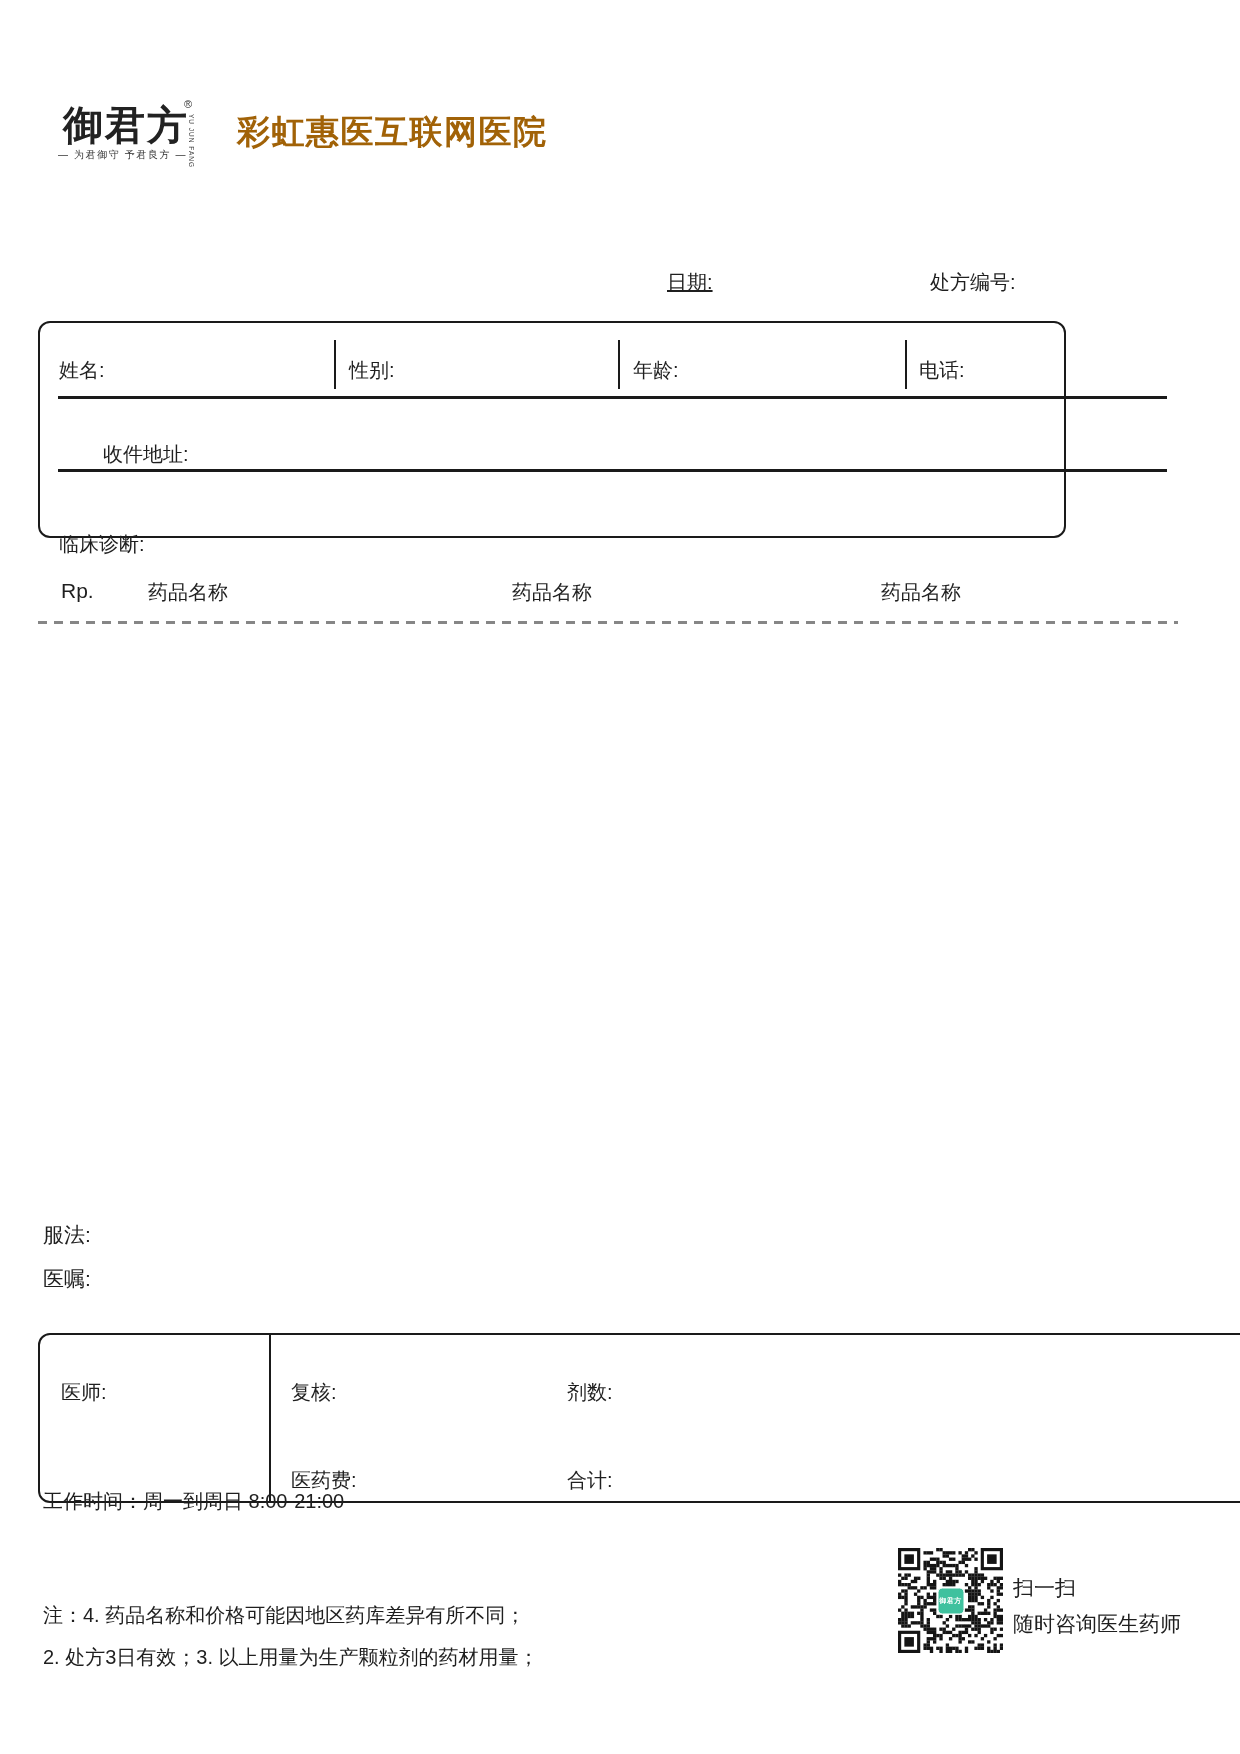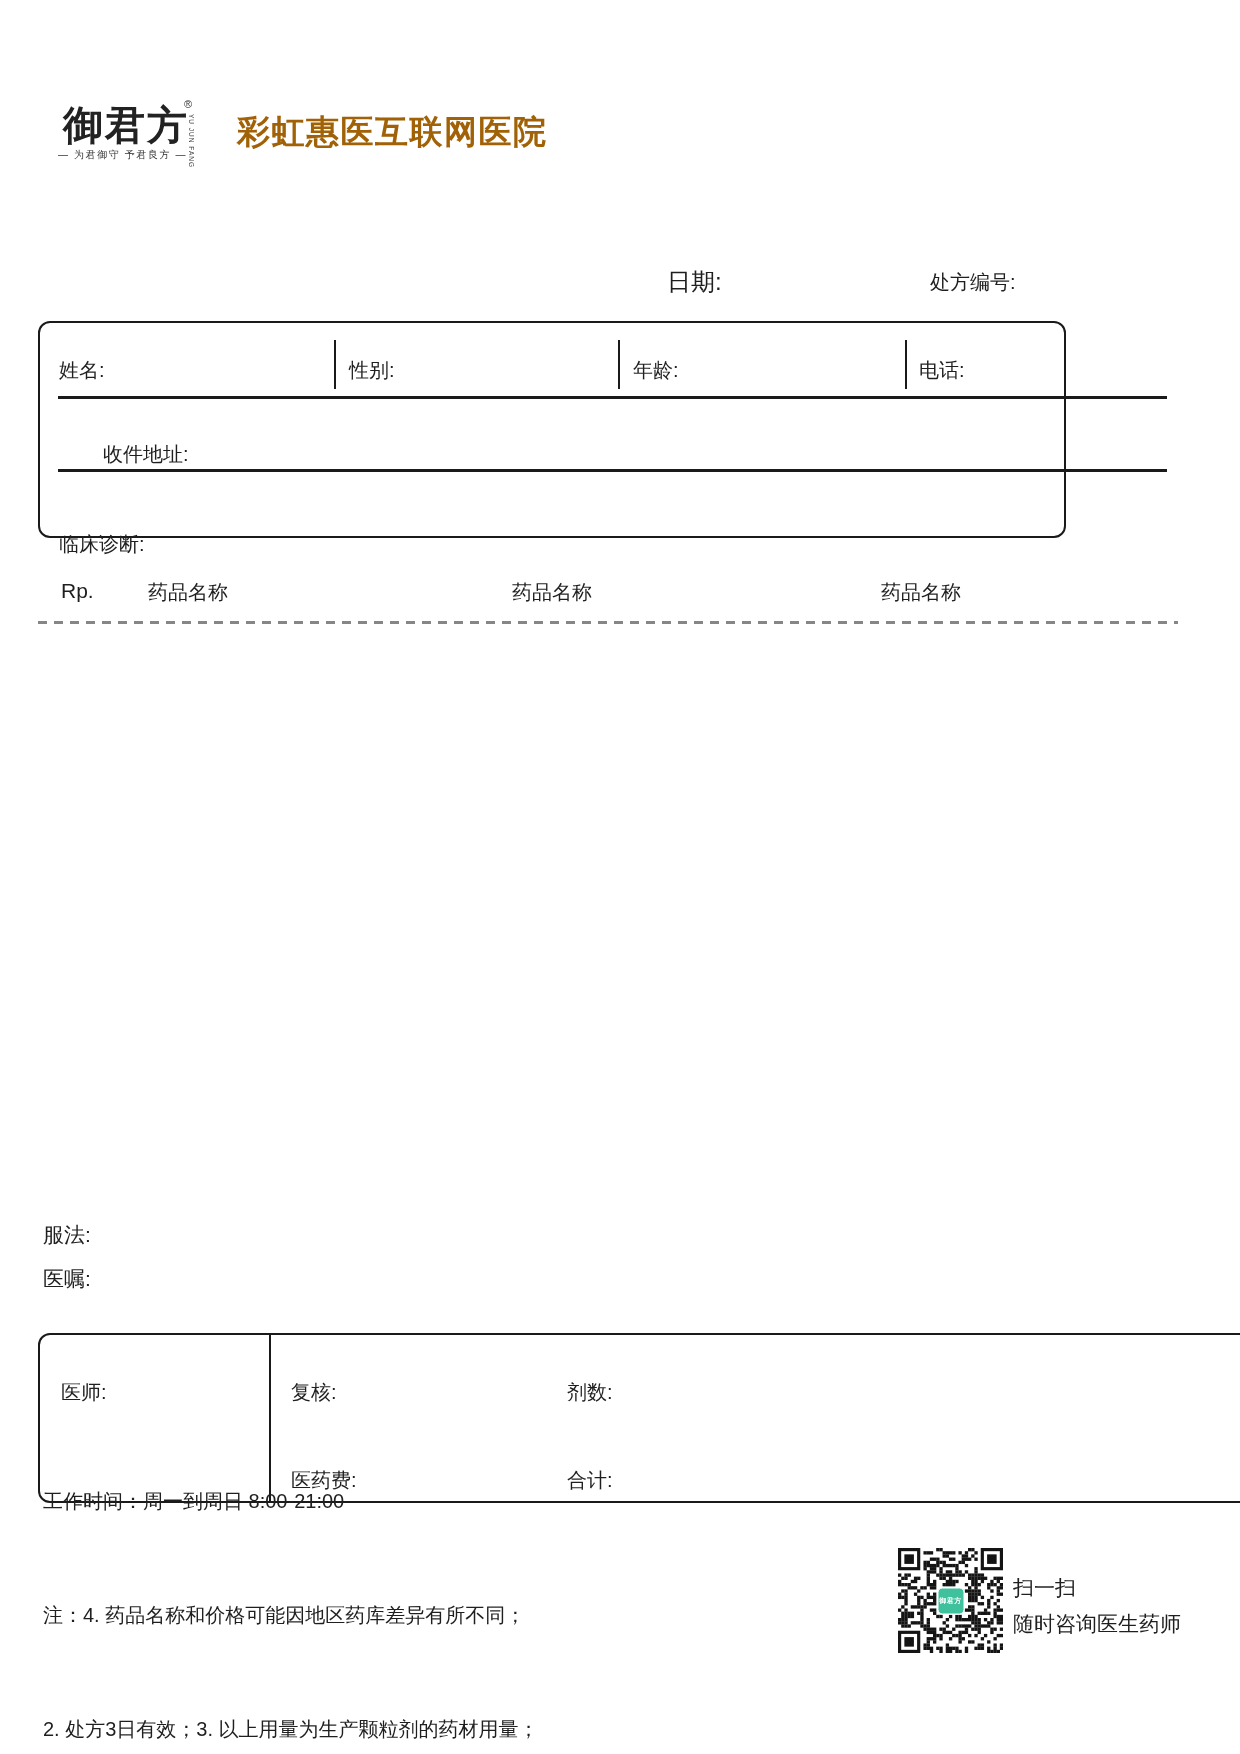--- a/index.html
+++ b/index.html
@@ -16,21 +16,21 @@
     font-weight:bold; font-size:40px; letter-spacing:2px; color:#222; }
   .logo-reg { left:184px; top:98px; font-size:11px; color:#333; }
   .logo-vertical { left:188px; top:114px; writing-mode:vertical-rl;
     font-size:6.5px; letter-spacing:1px; color:#444; }
   .logo-tagline { left:58px; top:148px; font-size:10px; letter-spacing:1.6px; color:#333; }
   .hospital-name { left:237px; top:110px; font-size:33px; font-weight:900;
     letter-spacing:1.5px; color:#a16207; }
 
   
   .notice { left:39px; top:268px; font-size:20px; line-height:28px; }
-  .date-label { left:667px; top:268px; font-size:24px; line-height:28px; }
+  .date-label { left:667px; top:268px; font-size:20px; line-height:28px;text-decoration:underline; }
   .rxno-label { left:930px; top:268px; font-size:20px; line-height:28px; }
 
   
   .patient-box { left:38px; top:321px; width:1028px; height:217px;
     border:2.5px solid #1a1a1a; border-radius:12px; }
   .patient-box .vdiv { position:absolute; width:2px; background:#1a1a1a; top:17px; height:49px; }
   .vdiv.d1 { left:294px; } .vdiv.d2 { left:578px; } .vdiv.d3 { left:865px; }
   .patient-box .hline { position:absolute; left:18px; width:1109px; height:2.5px; background:#1a1a1a; }
   .hline.h1 { top:73px; } .hline.h2 { top:146px; }
   .pb-label { position:absolute; font-size:20px; line-height:28px; white-space:nowrap; }
@@ -60,21 +60,21 @@
   .so-label { position:absolute; font-size:20px; line-height:28px; white-space:nowrap; }
   .so-doctor { left:21px;  top:43px; }
   .so-review { left:251px; top:43px; }
   .so-doses  { left:527px; top:43px; }
   .so-fee    { left:251px; top:131px; }
   .so-total  { left:527px; top:131px; }
 
   
   .ft-worktime { left:43px; top:1488px; font-size:20px; line-height:27px;text-align:right; }
   .ft-note1    { left:43px; top:1602px; font-size:20px; line-height:27px; }
-  .ft-note2    { left:43px; top:1716px; font-size:20px; line-height:27px; }
+  .ft-note2    { left:43px; top:1644px; font-size:20px; line-height:27px; }
 
   .qr-wrap { left:898px; top:1548px; width:105px; height:105px; }
   .qr-wrap svg { width:100%; height:100%; display:block; }
   .qr-badge { position:absolute; left:50%; top:50%; transform:translate(-50%,-50%);
     width:27px; height:27px; border-radius:5px; background:var(--badge-green,#3fc19e);
     display:flex; align-items:center; justify-content:center;
     color:#fff; font-size:7px; font-weight:bold; letter-spacing:0.5px;
     border:1.5px solid #fff; }
   .scan-title { left:1013px; top:1574px; font-size:21px; line-height:28px; }
   .scan-sub   { left:1013px; top:1610px; font-size:21px; line-height:28px; }

